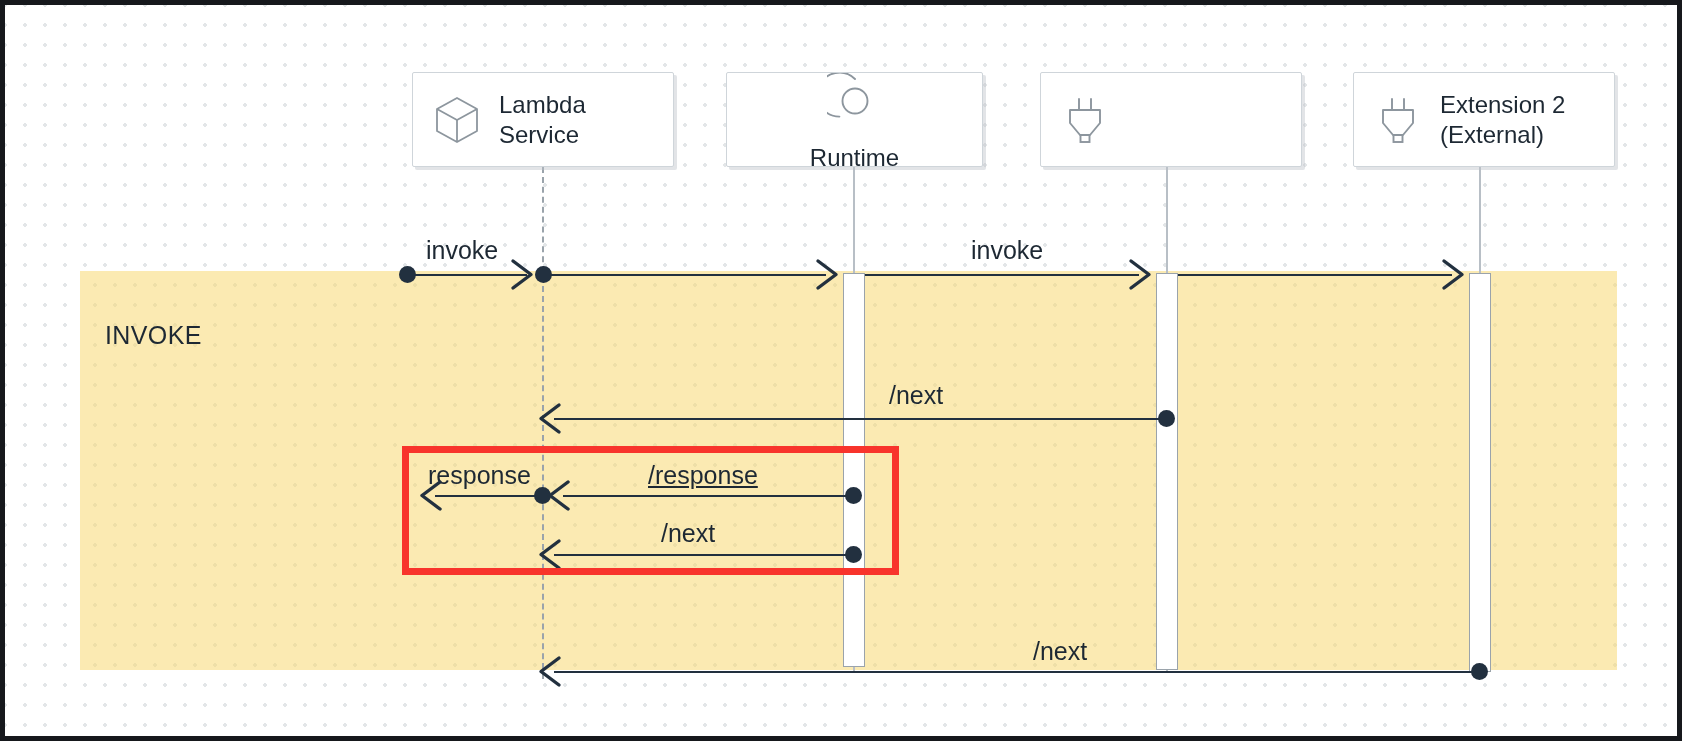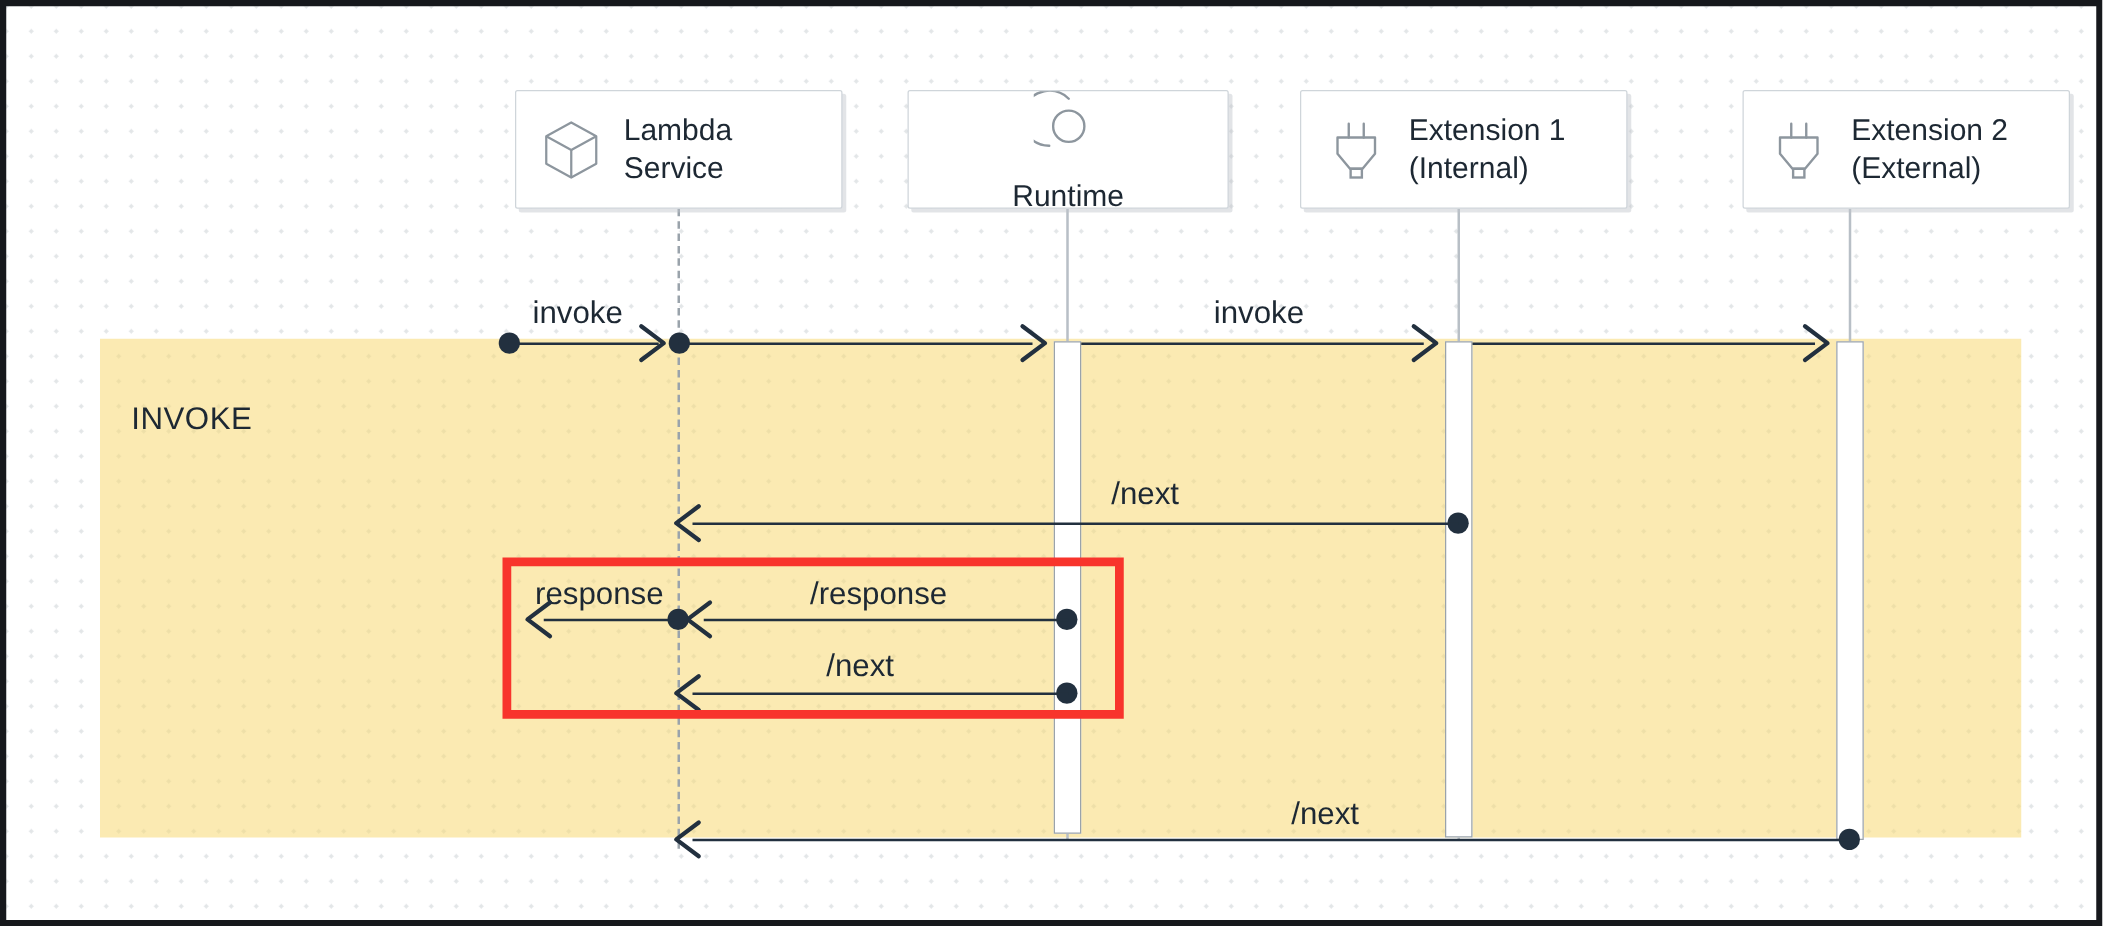--- a/index.html
+++ b/index.html
@@ -69,21 +69,21 @@
     font-size: 24px;
     line-height: 1.22;
     color: #1d2833;
     white-space: pre-line;
   }
   .pic { flex: 0 0 auto; width: 56px; height: 56px; display:block; }
 
   #p-lambda    { left: 407px;  width: 262px; }
   #p-runtime   { left: 721px;  width: 257px; flex-direction: column; }
   #p-ext1      { left: 1035px; width: 262px; }
-  #p-ext2      { left: 1348px; width: 262px; margin-left: 41px; }
+  #p-ext2      { left: 1348px; width: 262px; }
 
   
   .lifeline {
     position: absolute;
     width: 0;
     border-left: 2px solid #b8bfc6;
   }
   .lifeline.dashed {
     border-left: 2px dashed #9aa3ab;
   }
@@ -164,22 +164,20 @@
     </svg>
     <div class="pname">Runtime</div>
   </div>
 
   <div class="participant" id="p-ext1">
     <svg class="pic" viewBox="0 0 56 56">
       <path d="M22 7 L22 18 M34 7 L34 18" fill="none" stroke="#8d969e" stroke-width="1.9" stroke-linecap="round"></path>
       <path d="M13 18 L43 18 L43 31 L33 43 L23 43 L13 31 Z" fill="none" stroke="#8d969e" stroke-width="1.9" stroke-linejoin="round"></path>
       <rect x="23.5" y="43" width="9" height="7" fill="none" stroke="#8d969e" stroke-width="1.9"></rect>
     </svg>
-    <div class="pname">Extension 1
-(Internal)</div>
   </div>
 
   <div class="participant" id="p-ext2">
     <svg class="pic" viewBox="0 0 56 56">
       <path d="M22 7 L22 18 M34 7 L34 18" fill="none" stroke="#8d969e" stroke-width="1.9" stroke-linecap="round"></path>
       <path d="M13 18 L43 18 L43 31 L33 43 L23 43 L13 31 Z" fill="none" stroke="#8d969e" stroke-width="1.9" stroke-linejoin="round"></path>
       <rect x="23.5" y="43" width="9" height="7" fill="none" stroke="#8d969e" stroke-width="1.9"></rect>
     </svg>
     <div class="pname">Extension 2
 (External)</div>
@@ -209,21 +207,21 @@
     <path d="M2 2 L20 15.5 L2 29" fill="none" stroke="#22303f" stroke-width="3.4" stroke-linecap="round" stroke-linejoin="round"></path>
   </svg>
 
   <div class="msg-label" style="left:884px; top:376px;">/next</div>
   <div class="enddot" style="left:1153px; top:405px;"></div>
   <div class="msg-line" style="left:549px; top:413px; width:613px;"></div>
   <svg class="headsvg" style="left:534px; top:398px; width:30px; height:32px;">
     <path d="M20 2 L2 15.5 L20 29" fill="none" stroke="#22303f" stroke-width="3.4" stroke-linecap="round" stroke-linejoin="round"></path>
   </svg>
 
-  <div class="msg-label" style="left:643px; top:456px;">/response</div>
+  <div class="msg-label" style="left:643px; top:456px;text-decoration:underline;">/response</div>
   <div class="enddot" style="left:840px; top:482px;"></div>
   <div class="msg-line" style="left:558px; top:490px; width:292px;"></div>
   <svg class="headsvg" style="left:543px; top:475px; width:30px; height:32px;">
     <path d="M20 2 L2 15.5 L20 29" fill="none" stroke="#22303f" stroke-width="3.4" stroke-linecap="round" stroke-linejoin="round"></path>
   </svg>
 
   <div class="msg-label" style="left:423px; top:456px;">response</div>
   <div class="enddot" style="left:529px; top:482px;"></div>
   <div class="msg-line" style="left:430px; top:490px; width:105px;"></div>
   <svg class="headsvg" style="left:415px; top:475px; width:30px; height:32px;">

